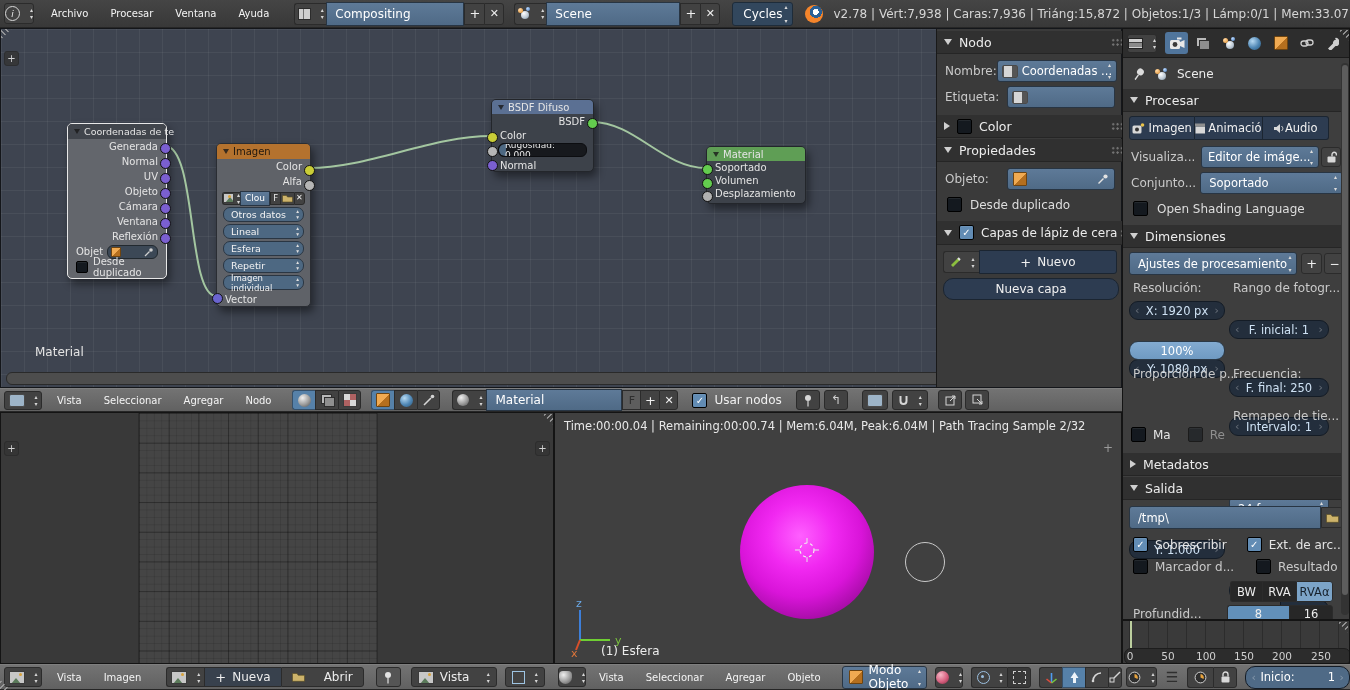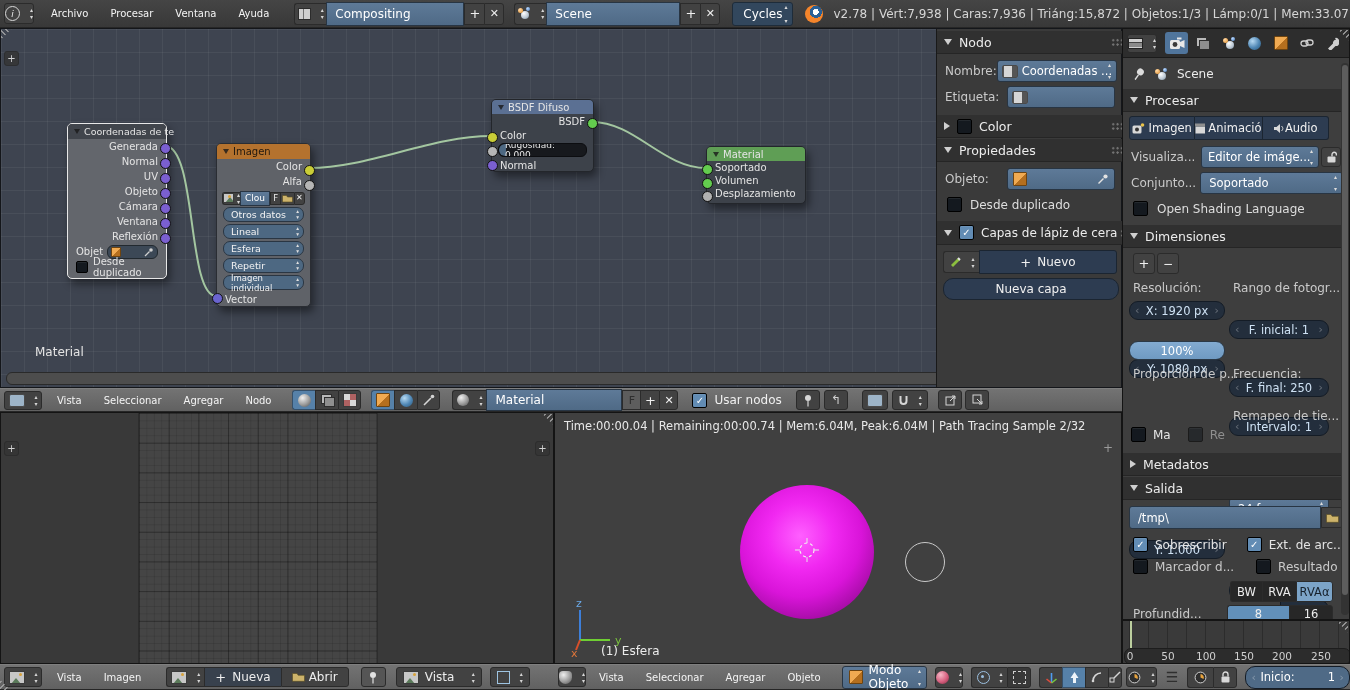--- a/index.html
+++ b/index.html
@@ -478,21 +478,21 @@
     <span class="menu">Imagen</span>
     <div class="flex" style="margin-left:14px;">
       <span class="btn gl flex" style="width:38px;height:20px;">
           <span class="i-pic"></span>
           <span class="ud"></span>
         </span>
       <span class="btn gm flex" style="height:20px;padding:0 10px;gap:6px;background:#38414d;">
           <span class="i-plus">+</span>
           <span style="font-size:12px;">Nueva</span>
         </span>
-      <span class="btn gr flex" style="height:20px;padding:0 10px;gap:4px;">
+      <span class="btn gr flex" style="height:20px;padding:0 10px;gap:19px;">
           <svg width="13" height="10">
             <path d="M0.5 1.5 h4.5 l1.2 1.8 h6.3 v6 h-12z" fill="#cdb36b" stroke="#56491f" stroke-width="0.6"></path>
           </svg>
           <span style="font-size:12px;">Abrir</span>
         </span>
     </div>
     <span class="btn" style="width:25px;height:20px;margin-left:12px;background:#555;">
         <svg width="10" height="13">
           <circle cx="5" cy="4" r="3" fill="#e2e2e2"></circle>
           <rect x="4.4" y="7" width="1.2" height="5.5" fill="#e2e2e2"></rect>
@@ -677,20 +677,23 @@
       <span class="chk"></span>
       <span class="lbl" style="color:#dedede;">Open Shading Language</span>
     </div>
 
     <div class="phdr" style="position:absolute;left:0;top:196px;width:228px;height:22px;">
       <span class="tri-d"></span>
       <span>Dimensiones</span>
       <span class="grip"></span>
     </div>
     <div class="abs flex" style="left:6px;top:224px;width:216px;height:21px;">
+      <span class="steel ddw flex" style="width:160px;height:21px;border-radius:3px;padding:0 8px;font-size:11.5px;">
+          <span class="txt">Ajustes de procesamiento</span>
+        </span>
       <span class="btn" style="width:22px;height:21px;margin-left:4px;">
           <span class="i-plus">+</span>
         </span>
       <span class="btn" style="width:22px;height:21px;margin-left:2px;color:#f0f0f0;">−</span>
     </div>
     <span class="abs lbl" style="left:10px;top:252px;">Resolución:</span>
     <span class="abs lbl" style="left:110px;top:252px;">Rango de fotogr...</span>
     <div class="abs nfield arr" style="left:6px;top:272px;width:96px;height:19px;align-items:center;">
         <span>X: 1920 px</span>
       </div>

